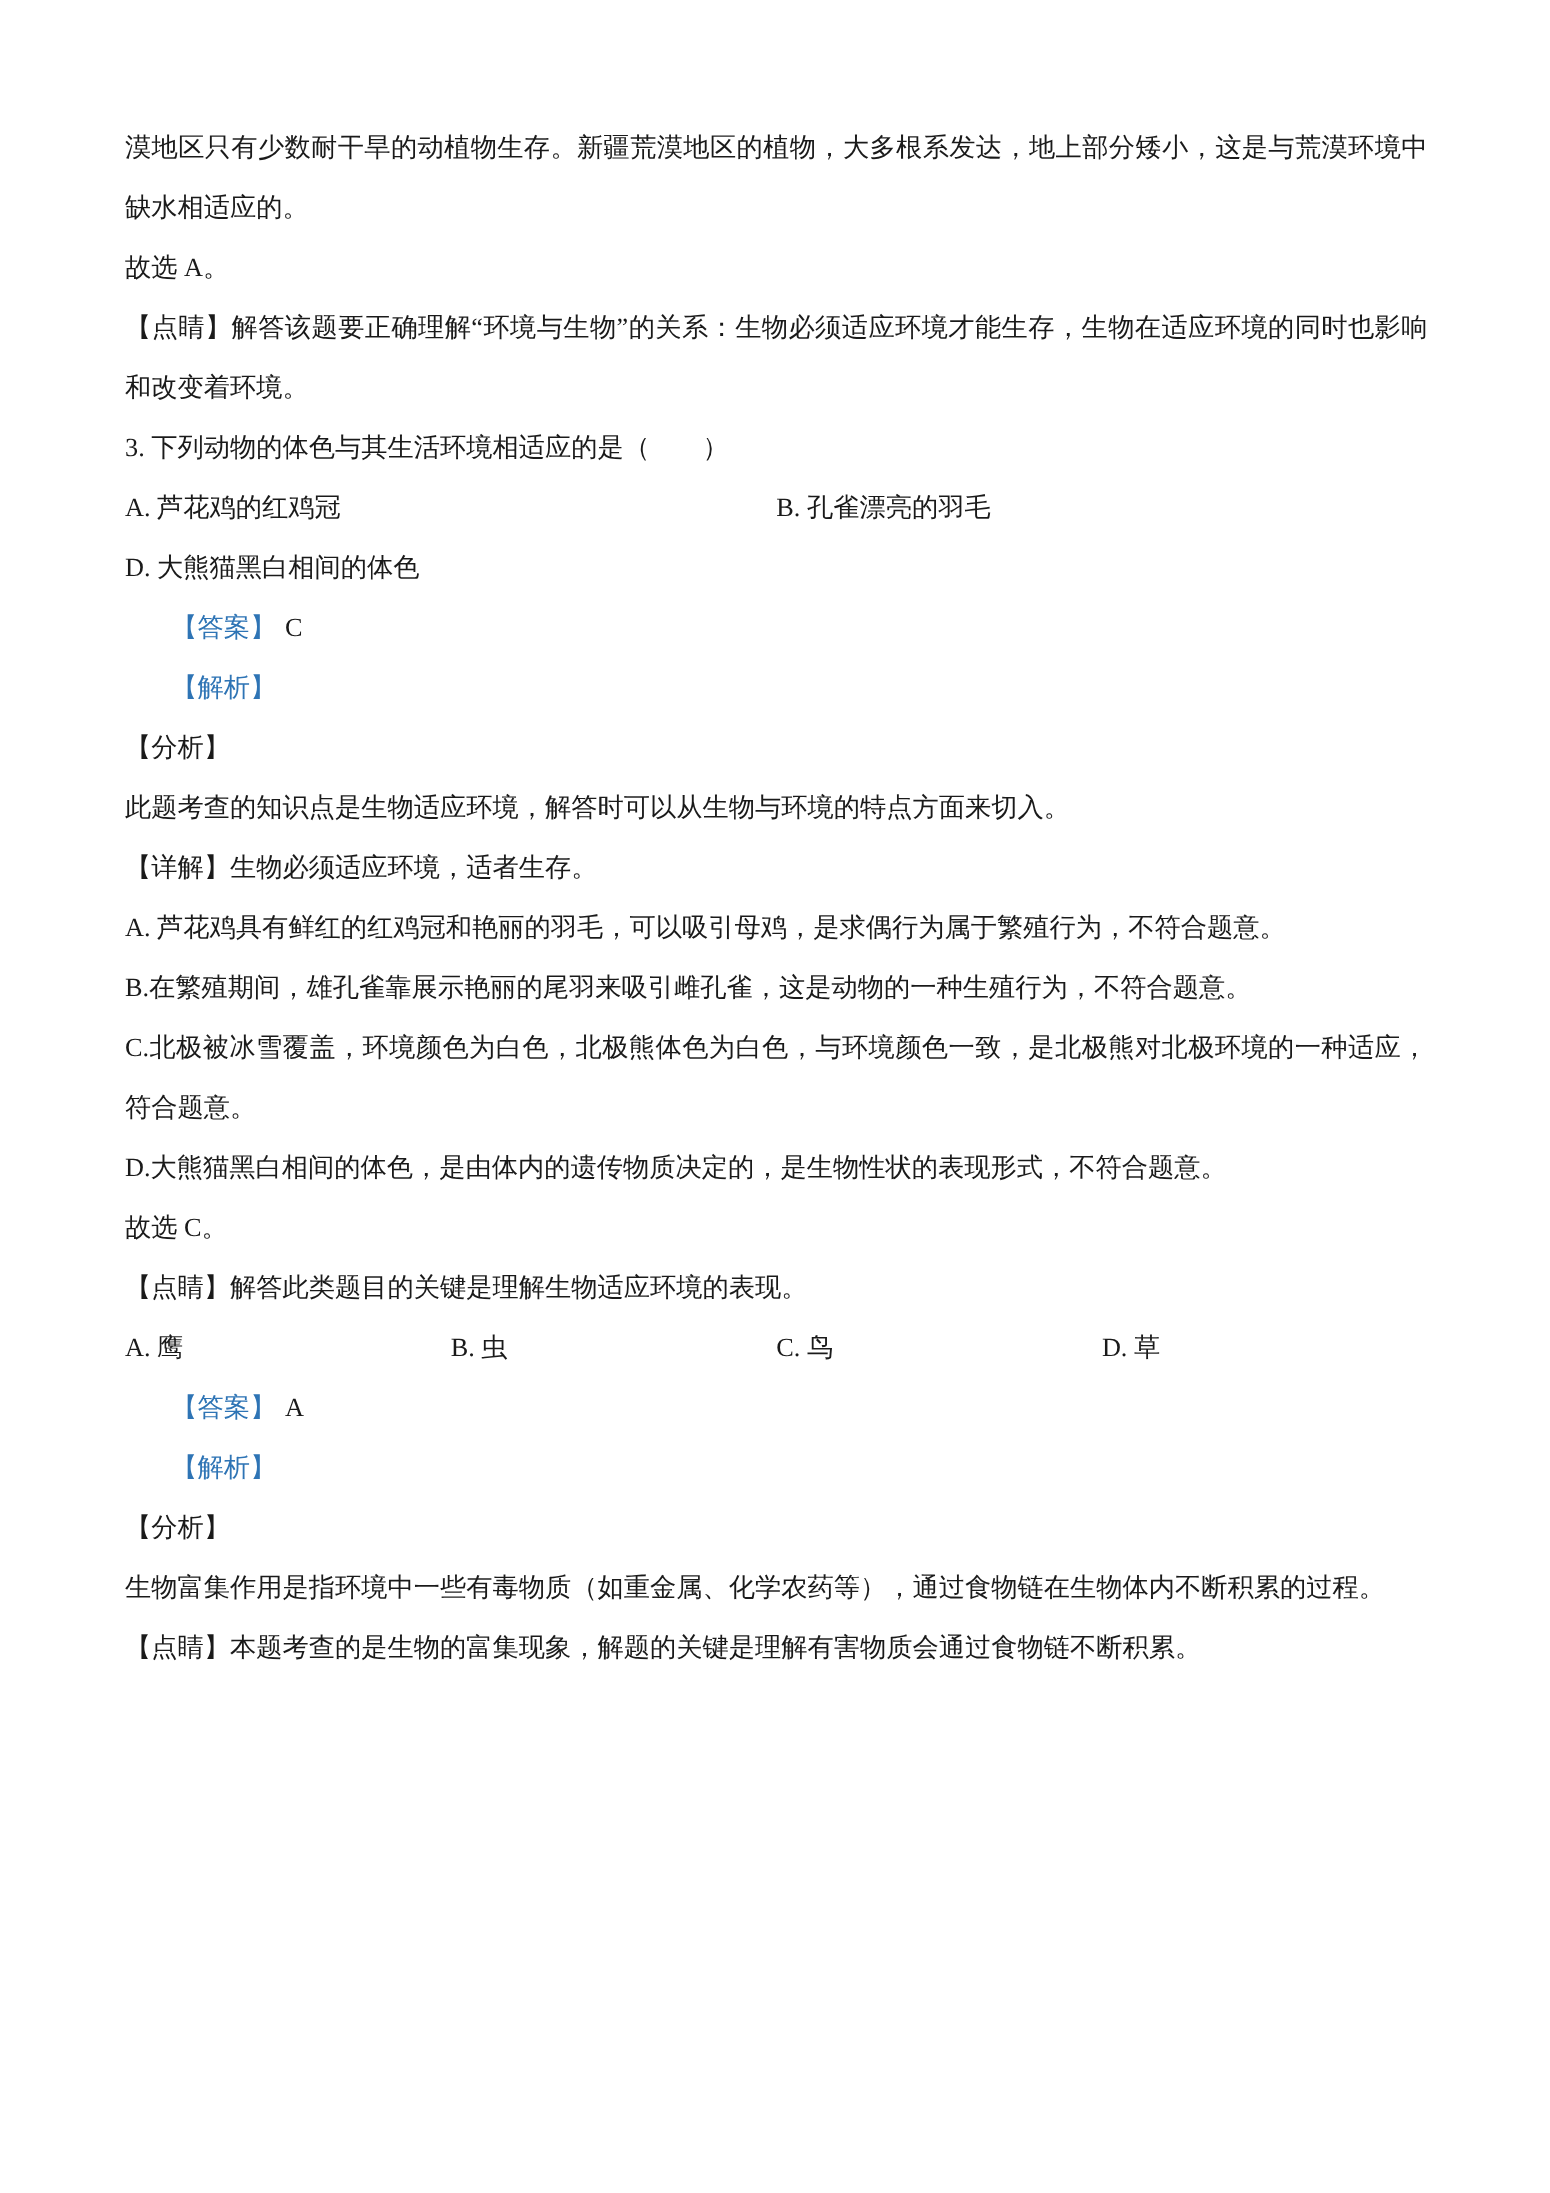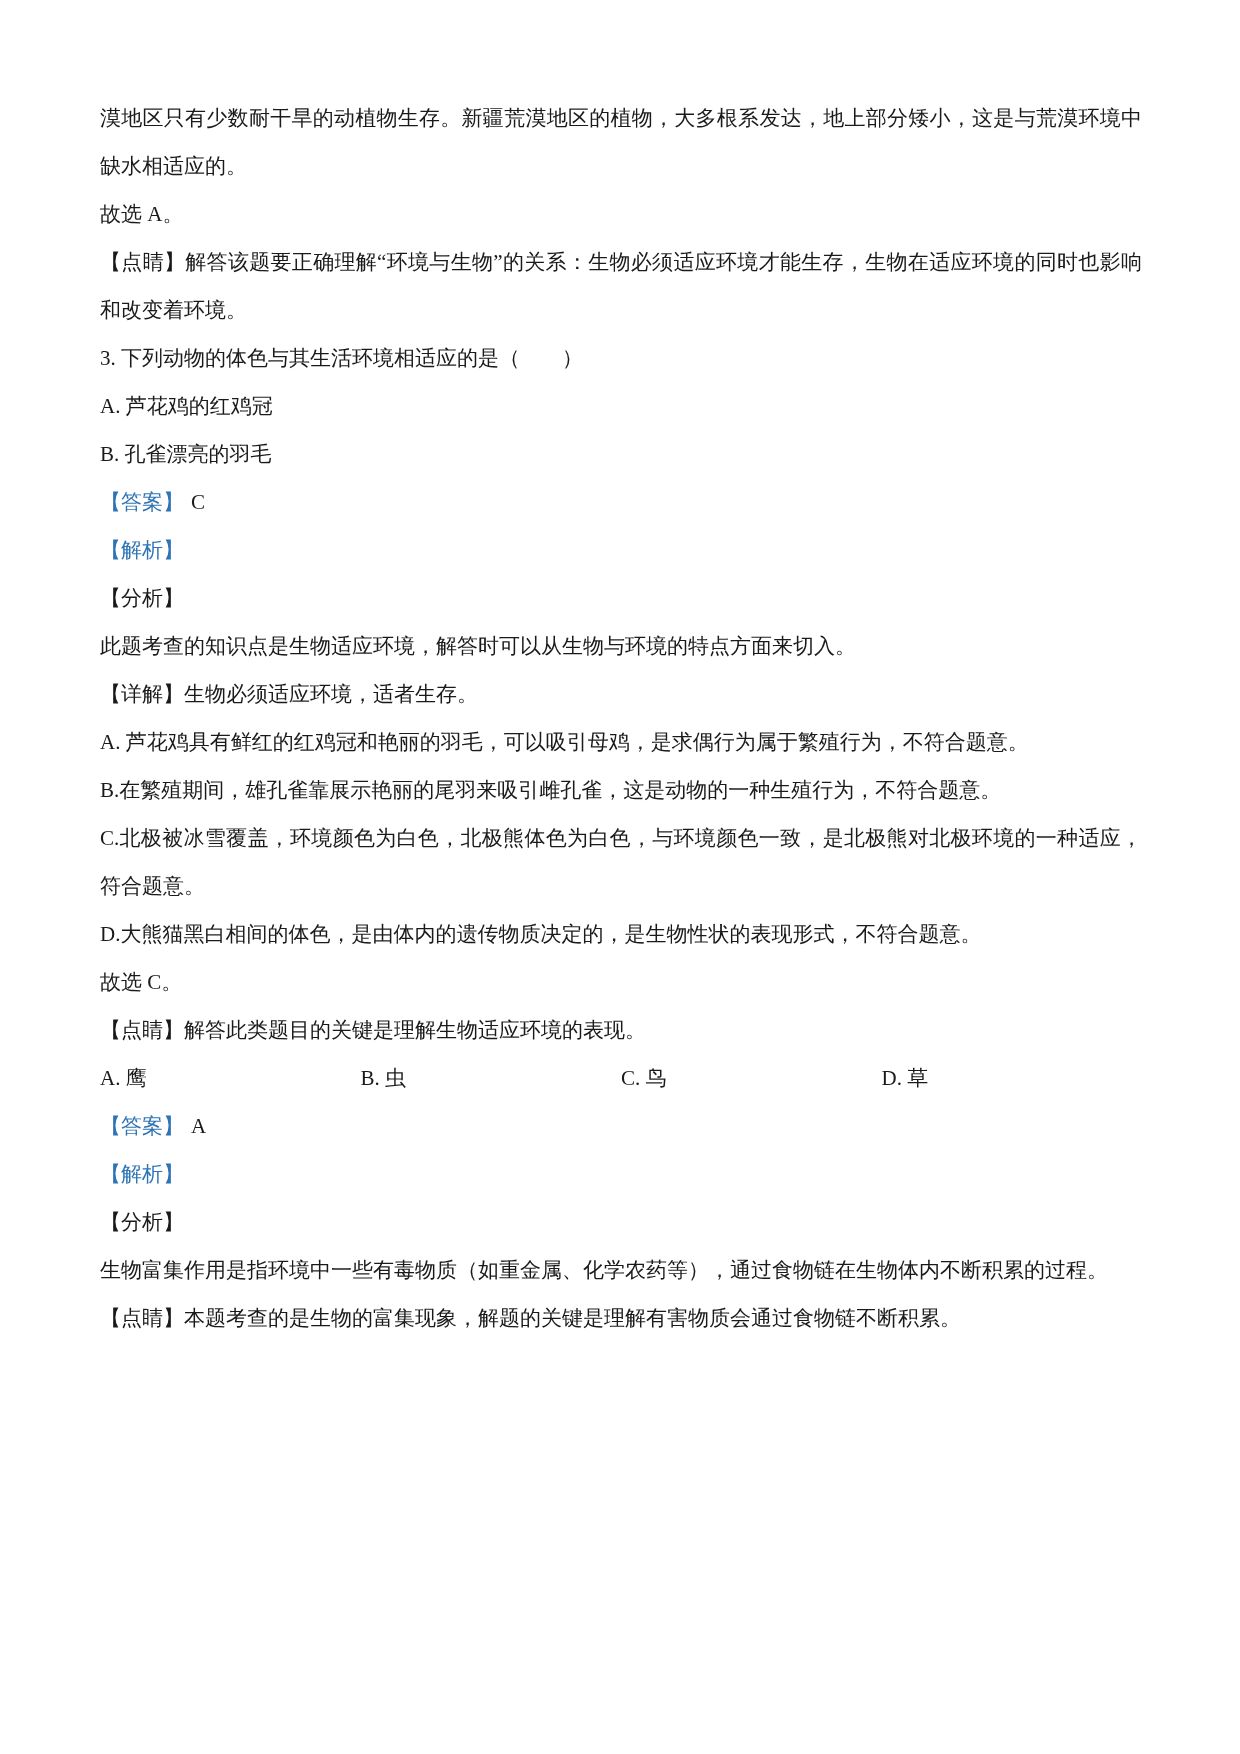--- a/index.html
+++ b/index.html
@@ -26,24 +26,24 @@
   }
   .para {
     margin: 0;
     text-align: justify;
     word-break: break-all;
   }
   .options {
     display: grid;
     line-height: 48px;
   }
-  .options-2 { grid-template-columns: 1fr; }
+  .options-2 { grid-template-columns: 1fr 1fr; }
   .options-4 { grid-template-columns: 1fr 1fr 1fr 1fr; }
   .opt { display: block; }
-  .blue { color: #2e74b5; }
+  .blue { color: #2e74b5; margin-left: 37px; }
   .answer-value { margin-left: 7px; }
   .footer {
     position: absolute;
     left: 0;
     right: 0;
     top: 1724px;
     text-align: center;
     font-size: 17px;
     line-height: 26px;
     color: #0f766e;
@@ -59,20 +59,21 @@
     <p class="para">故选 A。</p>
     <p class="para">【点睛】解答该题要正确理解“环境与生物”的关系：生物必须适应环境才能生存，生物在适应环境的同时也影响和改变着环境。</p>
 
     <p class="para">3. 下列动物的体色与其生活环境相适应的是（　　）</p>
 
     <div class="options options-2">
       <span class="opt">A. 芦花鸡的红鸡冠</span>
       <span class="opt">B. 孔雀漂亮的羽毛</span>
     </div>
     <div class="options options-2">
+      <span class="opt">D. 大熊猫黑白相间的体色</span>
     </div>
 
     <p class="para">
       <span class="blue">【答案】</span><span class="answer-value">C</span>
     </p>
     <p class="para">
       <span class="blue">【解析】</span>
     </p>
 
     <p class="para">【分析】</p>

